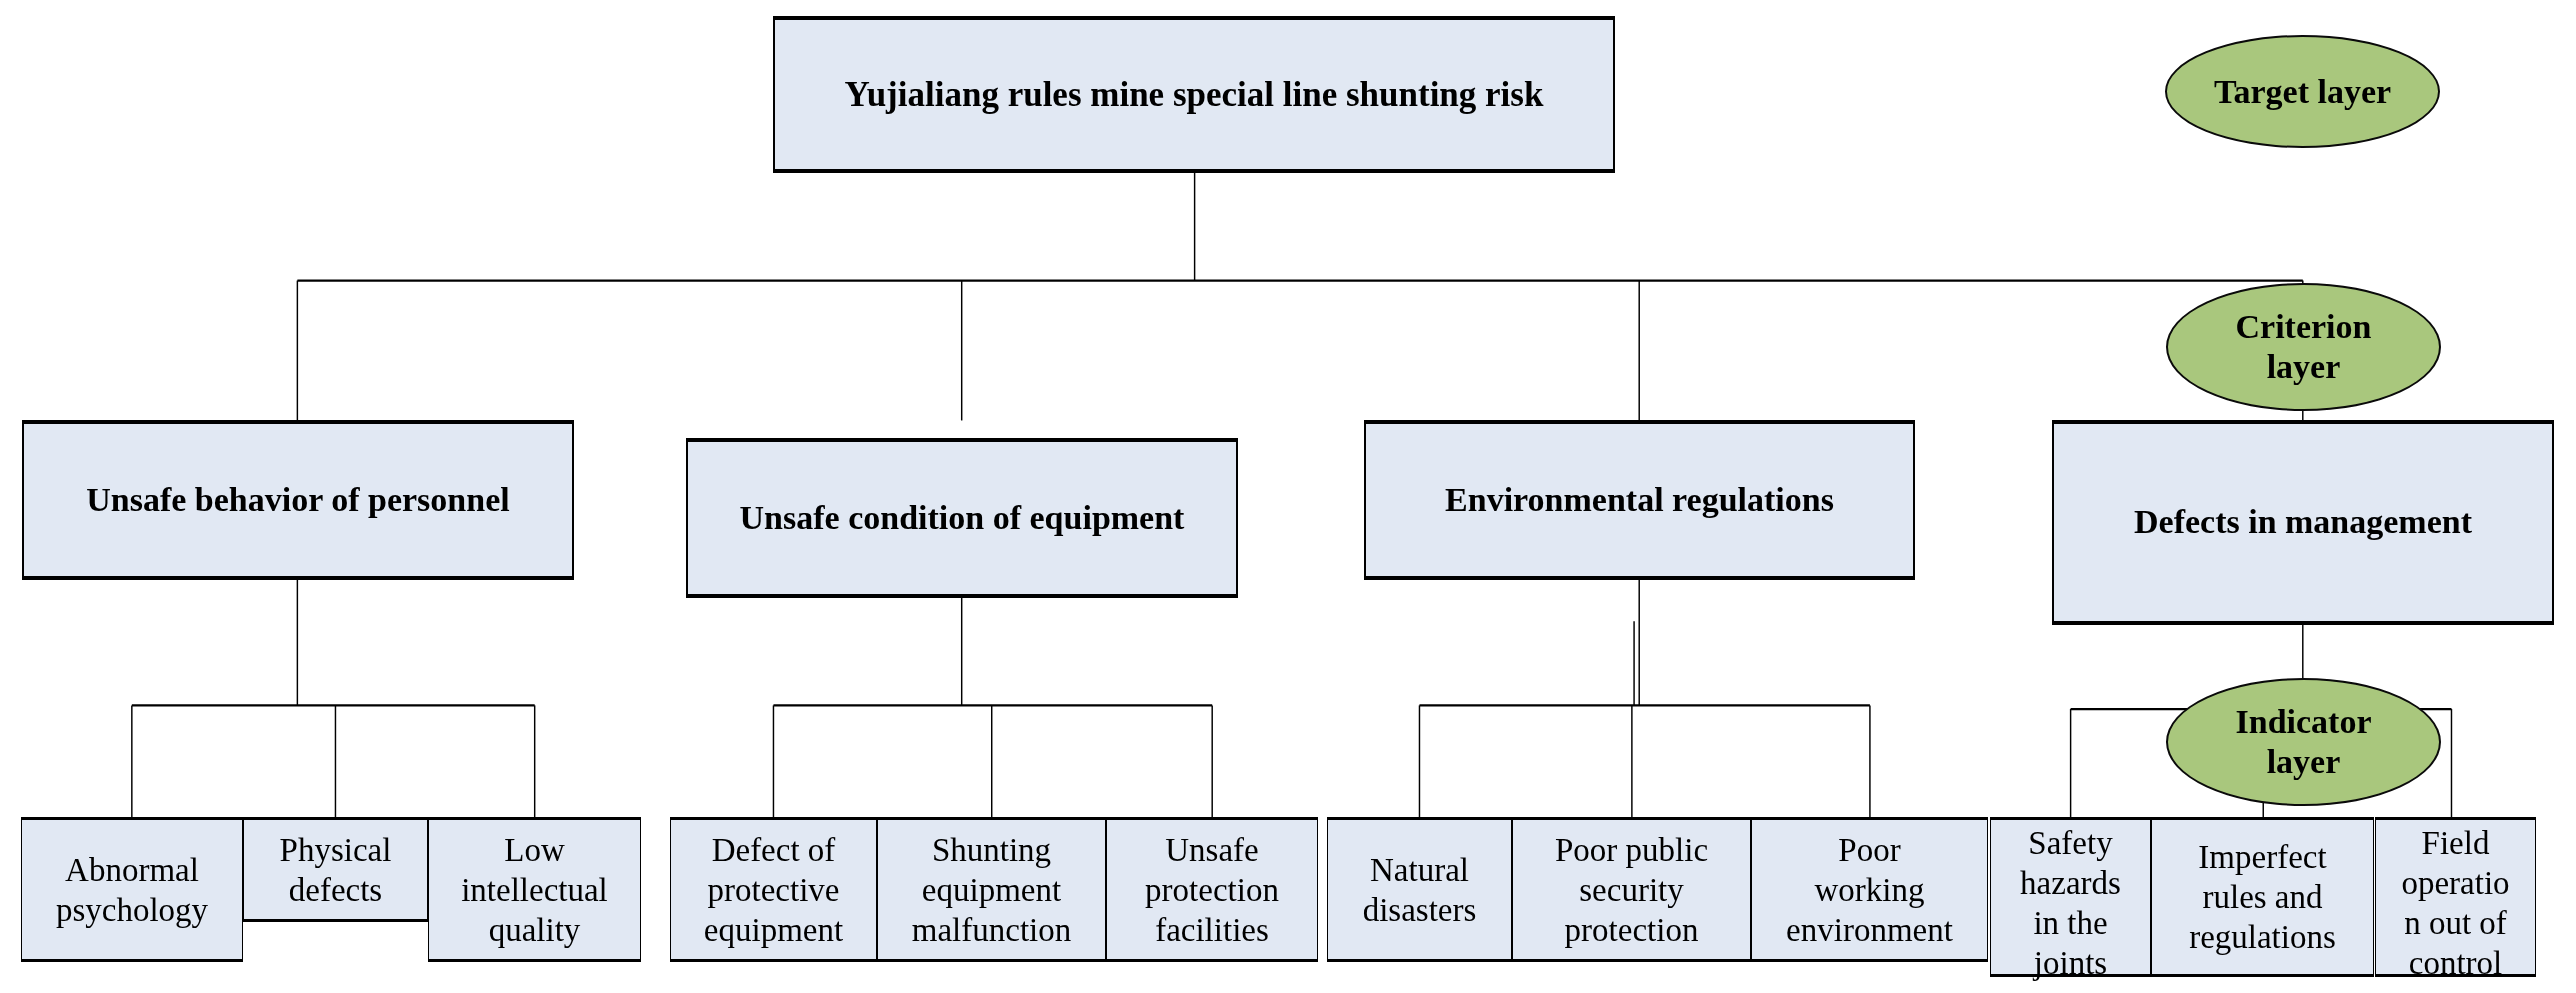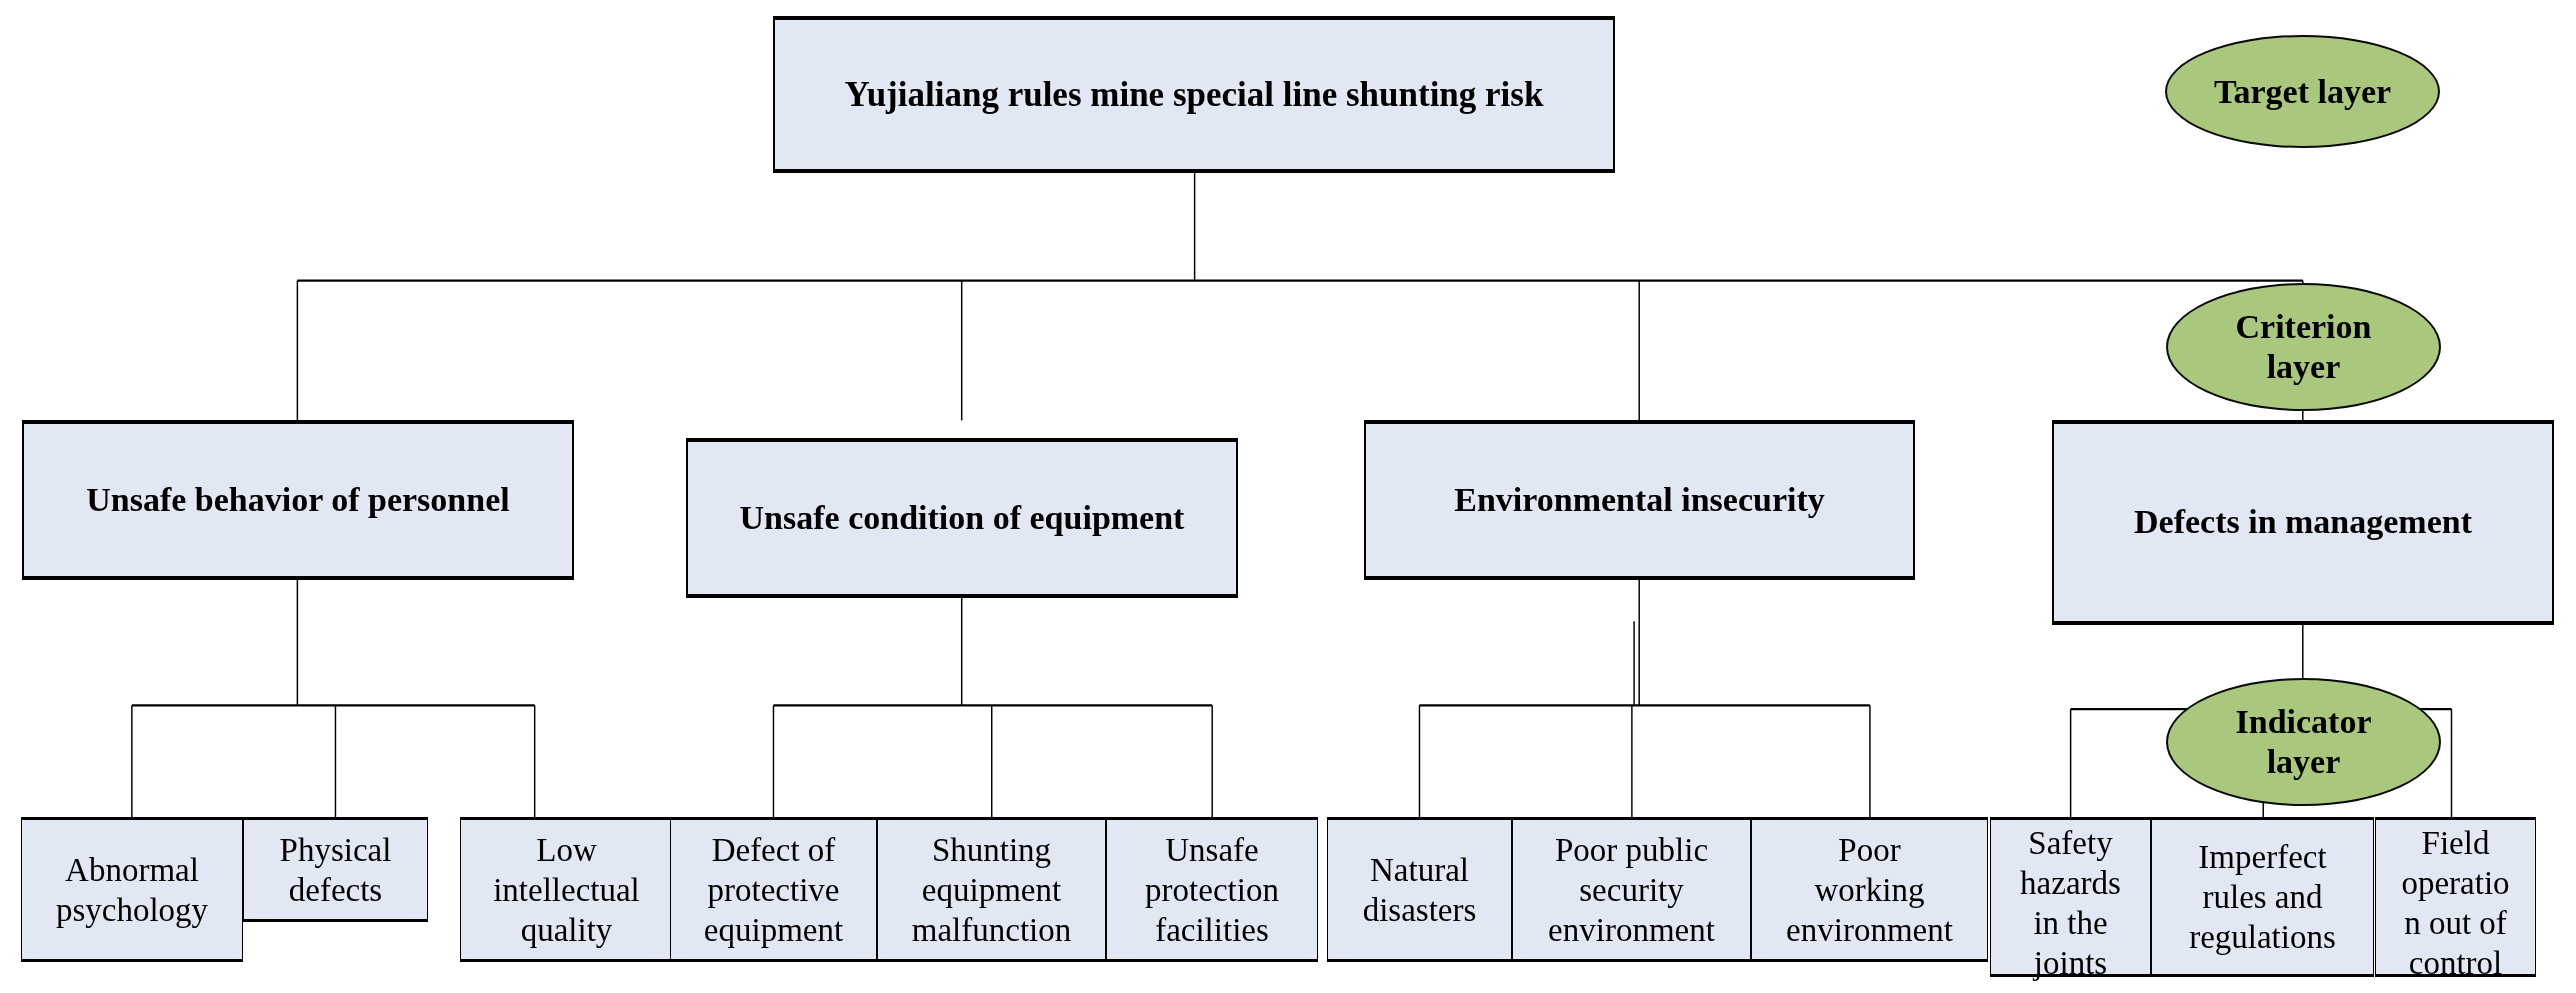--- a/index.html
+++ b/index.html
@@ -81,35 +81,35 @@
     <span class="label">Yujialiang rules mine special line shunting risk</span>
   </div>
 
   <div class="node" style="left:22px;top:420px;width:552px;height:160px;">
     <span class="label">Unsafe behavior of personnel</span>
   </div>
   <div class="node" style="left:686px;top:420px;width:552px;height:160px;margin-top:18px;">
     <span class="label">Unsafe condition of equipment</span>
   </div>
   <div class="node" style="left:1364px;top:420px;width:551px;height:160px;">
-    <span class="label">Environmental insecurity</span>
+    <span class="label">Environmental regulations</span>
   </div>
   <div class="node" style="left:2052px;top:420px;width:502px;height:205px;">
     <span class="label">Defects in management</span>
   </div>
 
   <div class="node leaf" style="left:21px;top:817px;width:222px;height:145px;">
     <span class="label">Abnormal
 psychology</span>
   </div>
   <div class="node leaf" style="left:243px;top:817px;width:185px;height:105px;">
     <span class="label">Physical
 defects</span>
   </div>
-  <div class="node leaf" style="left:428px;top:817px;width:213px;height:145px;margin-left:32px;">
+  <div class="node leaf" style="left:428px;top:817px;width:213px;height:145px;">
     <span class="label">Low
 intellectual
 quality</span>
   </div>
 
   <div class="node leaf" style="left:670px;top:817px;width:207px;height:145px;">
     <span class="label">Defect of
 protective
 equipment</span>
   </div>
@@ -124,21 +124,21 @@
 facilities</span>
   </div>
 
   <div class="node leaf" style="left:1327px;top:817px;width:185px;height:145px;">
     <span class="label">Natural
 disasters</span>
   </div>
   <div class="node leaf" style="left:1512px;top:817px;width:239px;height:145px;">
     <span class="label">Poor public
 security
-environment</span>
+protection</span>
   </div>
   <div class="node leaf" style="left:1751px;top:817px;width:237px;height:145px;">
     <span class="label">Poor
 working
 environment</span>
   </div>
 
   <div class="node leaf top-align" style="left:1990px;top:817px;width:161px;height:160px;">
     <span class="label">Safety
 hazards

